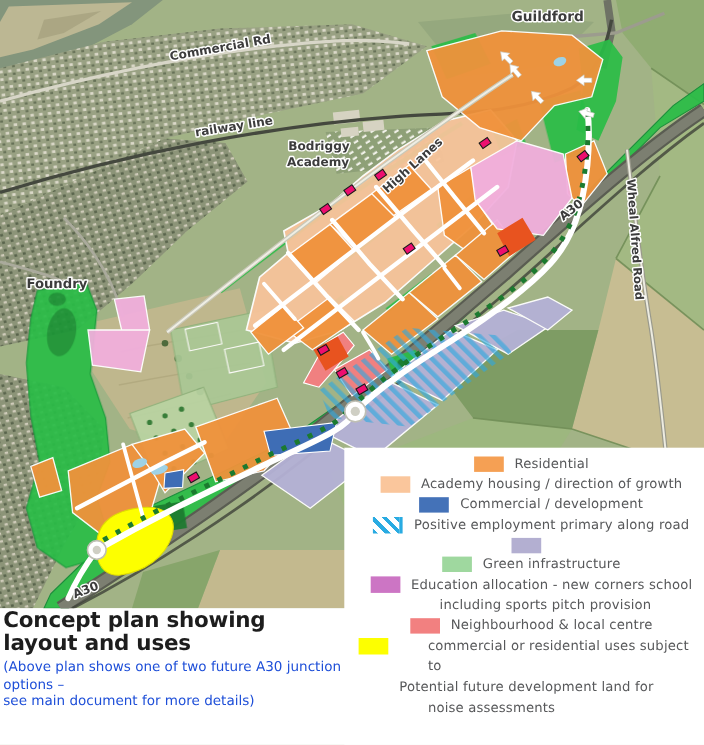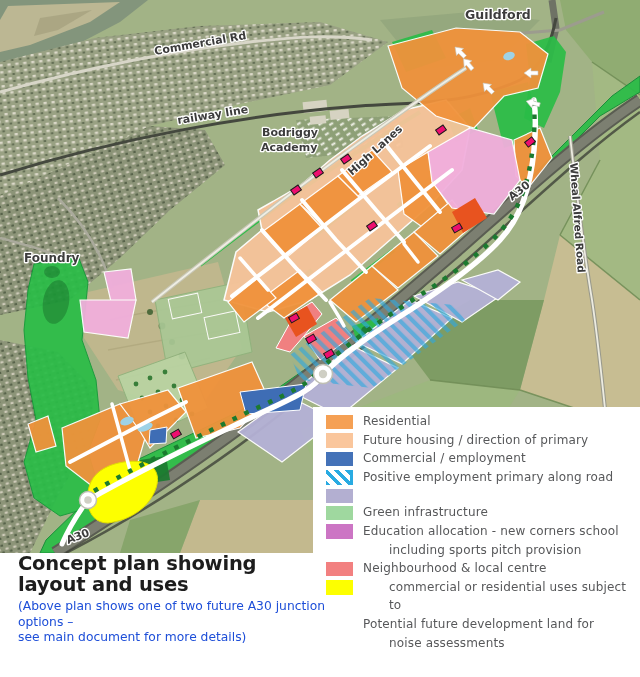--- a/index.html
+++ b/index.html
@@ -5,28 +5,28 @@
   html,body{margin:0;padding:0;}
   body{background:#ffffff;font-family:"DejaVu Sans",sans-serif;}
   #page{position:relative;width:640px;height:677px;background:#ffffff;overflow:hidden;}
   #map-wrap{position:absolute;left:0;top:0;width:524px;height:553px;}
   svg{display:block;}
   .mlabel{font-family:"DejaVu Sans",sans-serif;font-weight:bold;fill:#3c3c3c;
           stroke:#ffffff;stroke-width:2.6px;paint-order:stroke;stroke-linejoin:round;}
   
   #legend{position:absolute;left:313px;top:407px;right:0;bottom:0;background:#ffffff;
           padding:5px 0 0 13px;box-sizing:border-box;}
-  .lrow{display:flex;align-items:flex-start;}
+  .lrow{display:flex;align-items:flex-start;justify-content:center;}
   .lswatch{width:27px;height:14.5px;margin-top:2.5px;margin-right:10px;flex:0 0 27px;}
   .lswatch.hatch{background:repeating-linear-gradient(45deg,#29ABE2 0 3.5px,#ffffff 3.5px 8px) !important;
                  border-right:3px solid #29ABE2;box-sizing:border-box;}
   .llabel{font-size:12px;line-height:18.6px;color:#57585a;letter-spacing:.15px;}
   .lline.cont{margin-left:26px;}
   
-  #title-block{position:absolute;left:18px;top:553px;width:312px;}
+  #title-block{position:absolute;left:3px;top:553px;width:312px;}
   #title-block h1{margin:0;font-size:19.5px;line-height:21px;font-weight:bold;color:#1d1d1d;letter-spacing:-0.2px;}
   #subtitle{margin-top:4px;font-size:12.3px;line-height:15.5px;color:#1d4ed8;}
 </style>
 </head>
 <body>
 
 <div id="page">
 
   <div id="map-wrap">
   <svg width="640" height="553" viewBox="0 0 640 553">
@@ -309,27 +309,27 @@
   <div id="legend">
     <div class="lrow">
       <div class="lswatch" style="background: rgb(245, 160, 84);"></div>
       <div class="llabel">
           <div class="lline">Residential</div>
         </div>
     </div>
     <div class="lrow">
       <div class="lswatch" style="background: rgb(250, 198, 156);"></div>
       <div class="llabel">
-          <div class="lline">Future housing / direction of primary</div>
+          <div class="lline">Academy housing / direction of growth</div>
         </div>
     </div>
     <div class="lrow">
       <div class="lswatch" style="background: rgb(68, 114, 184);"></div>
       <div class="llabel">
-          <div class="lline">Commercial  / employment</div>
+          <div class="lline">Commercial  / development</div>
         </div>
     </div>
     <div class="lrow">
       <div class="lswatch hatch"></div>
       <div class="llabel">
         <div class="lline">Positive employment primary along road</div>
       </div>
     </div>
     <div class="lrow">
       <div class="lswatch" style="background: rgb(179, 175, 209);"></div>

